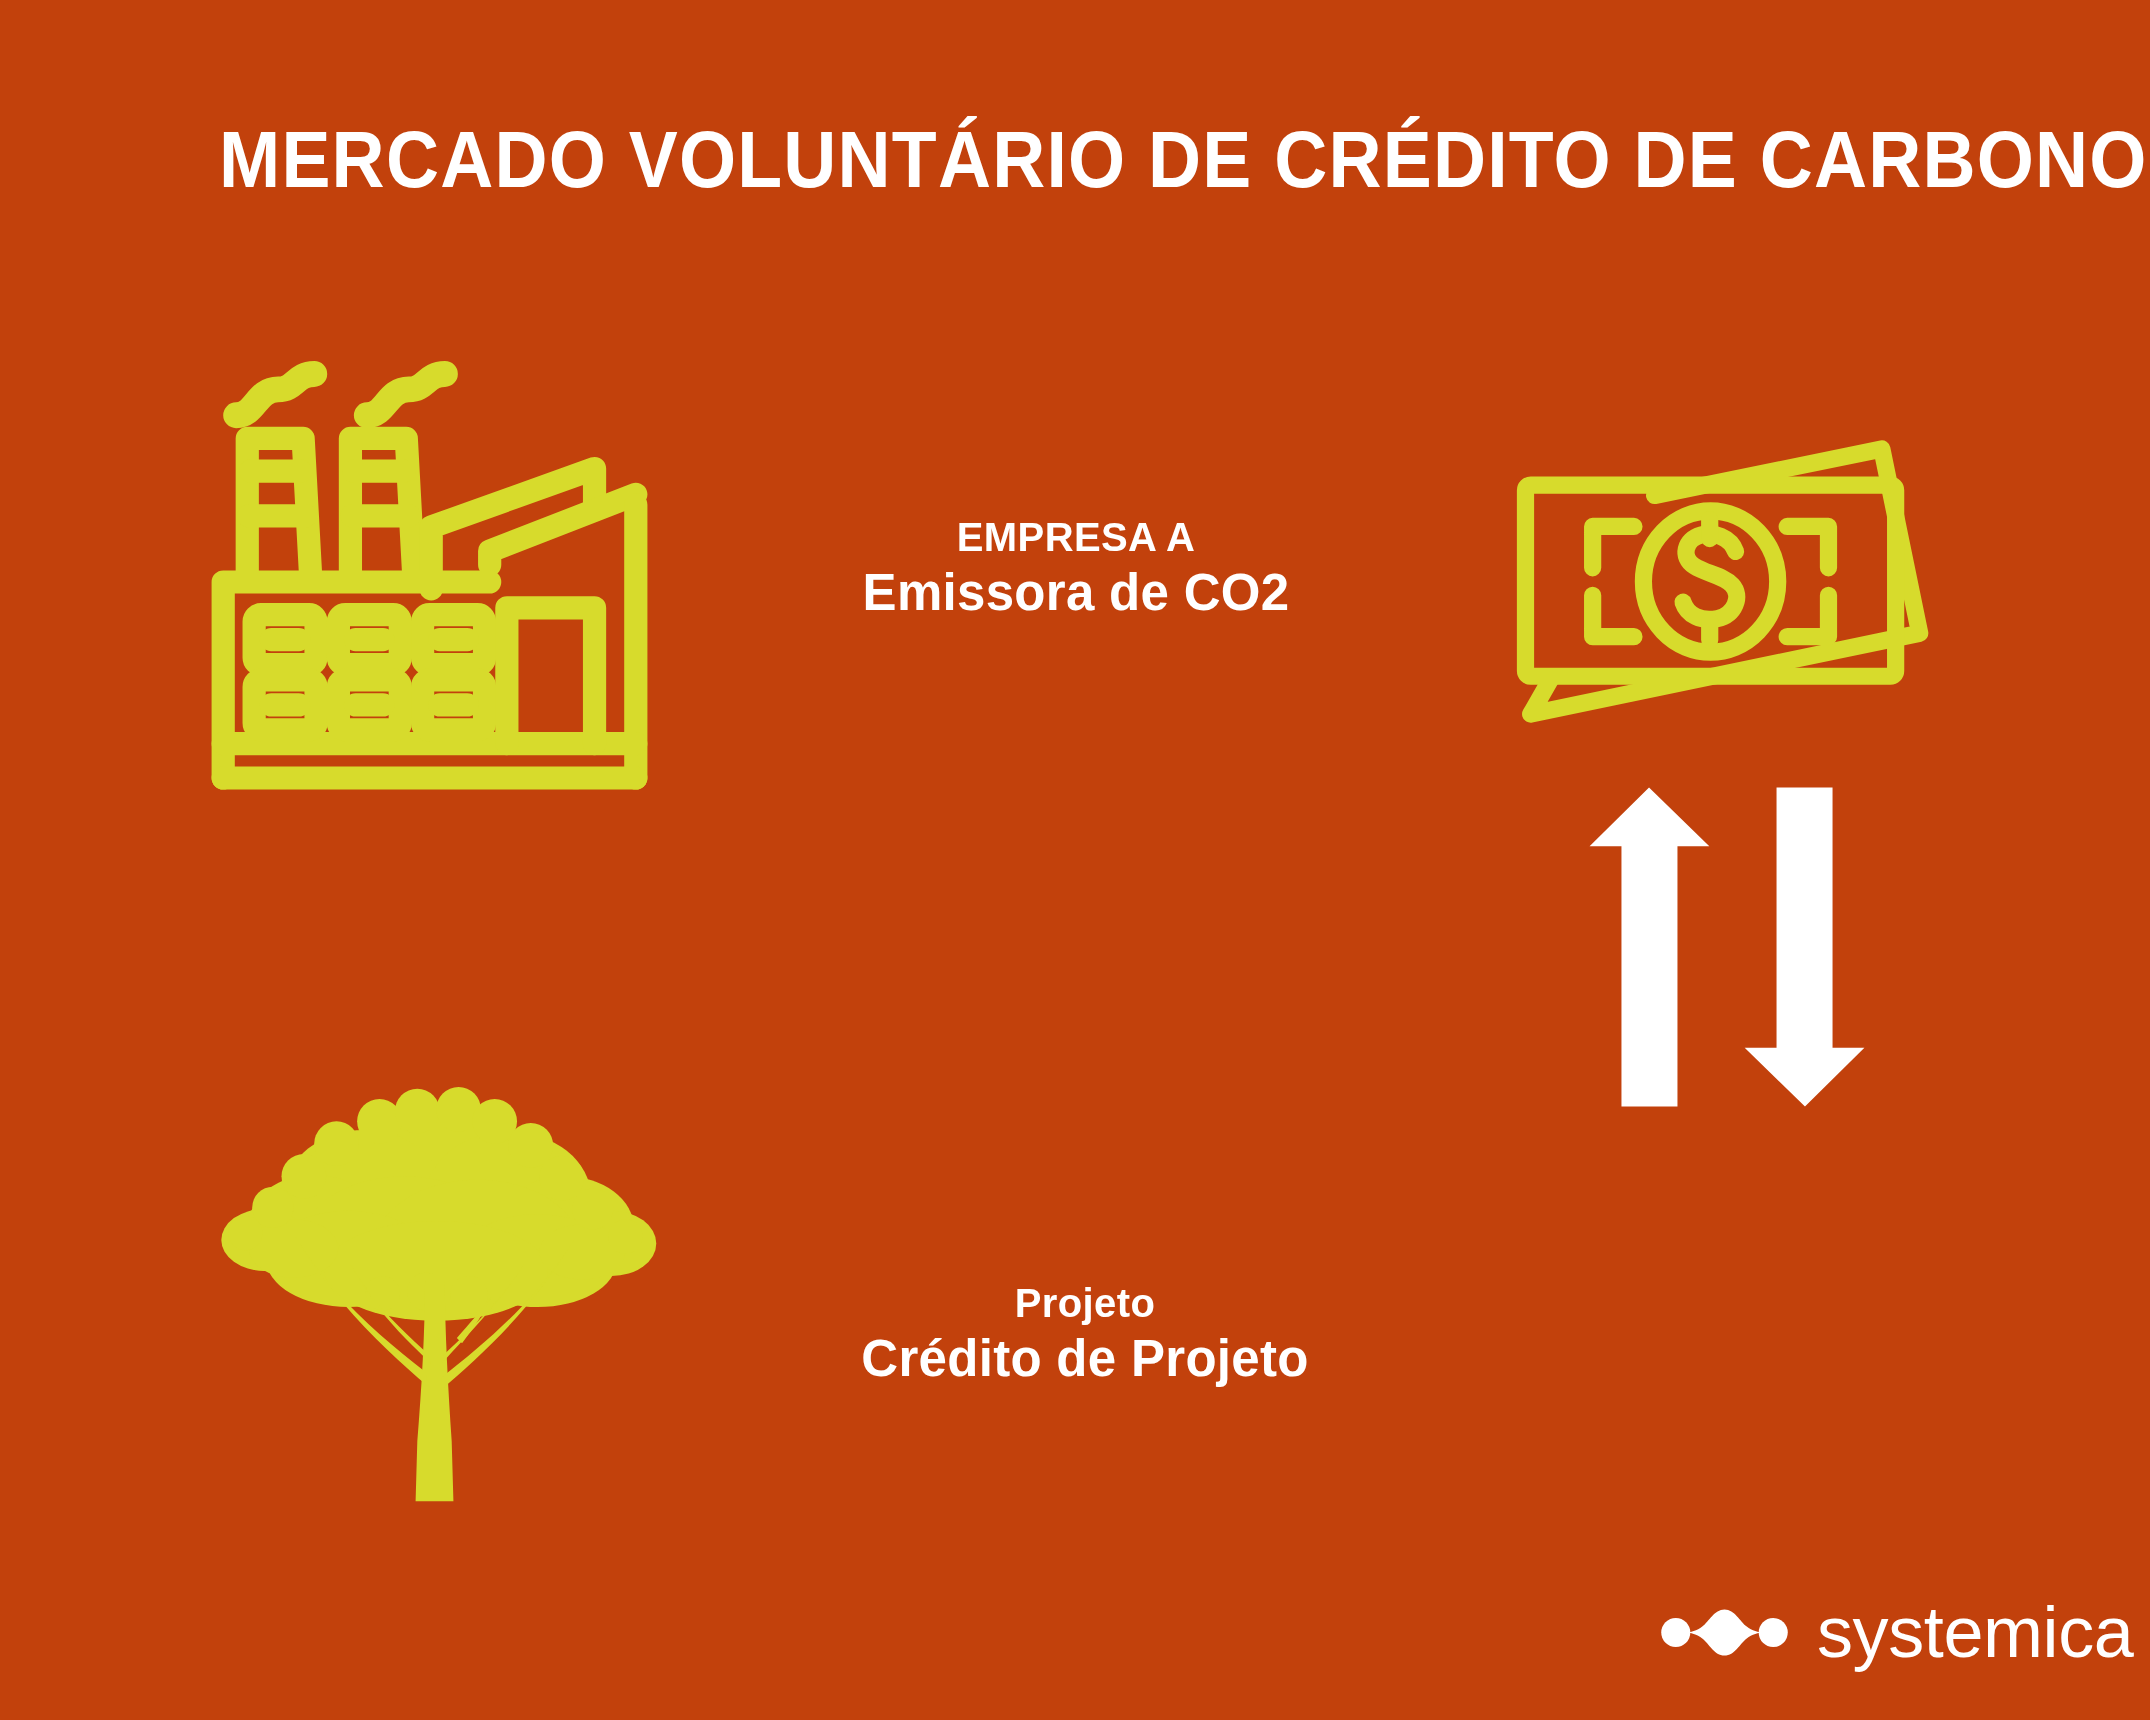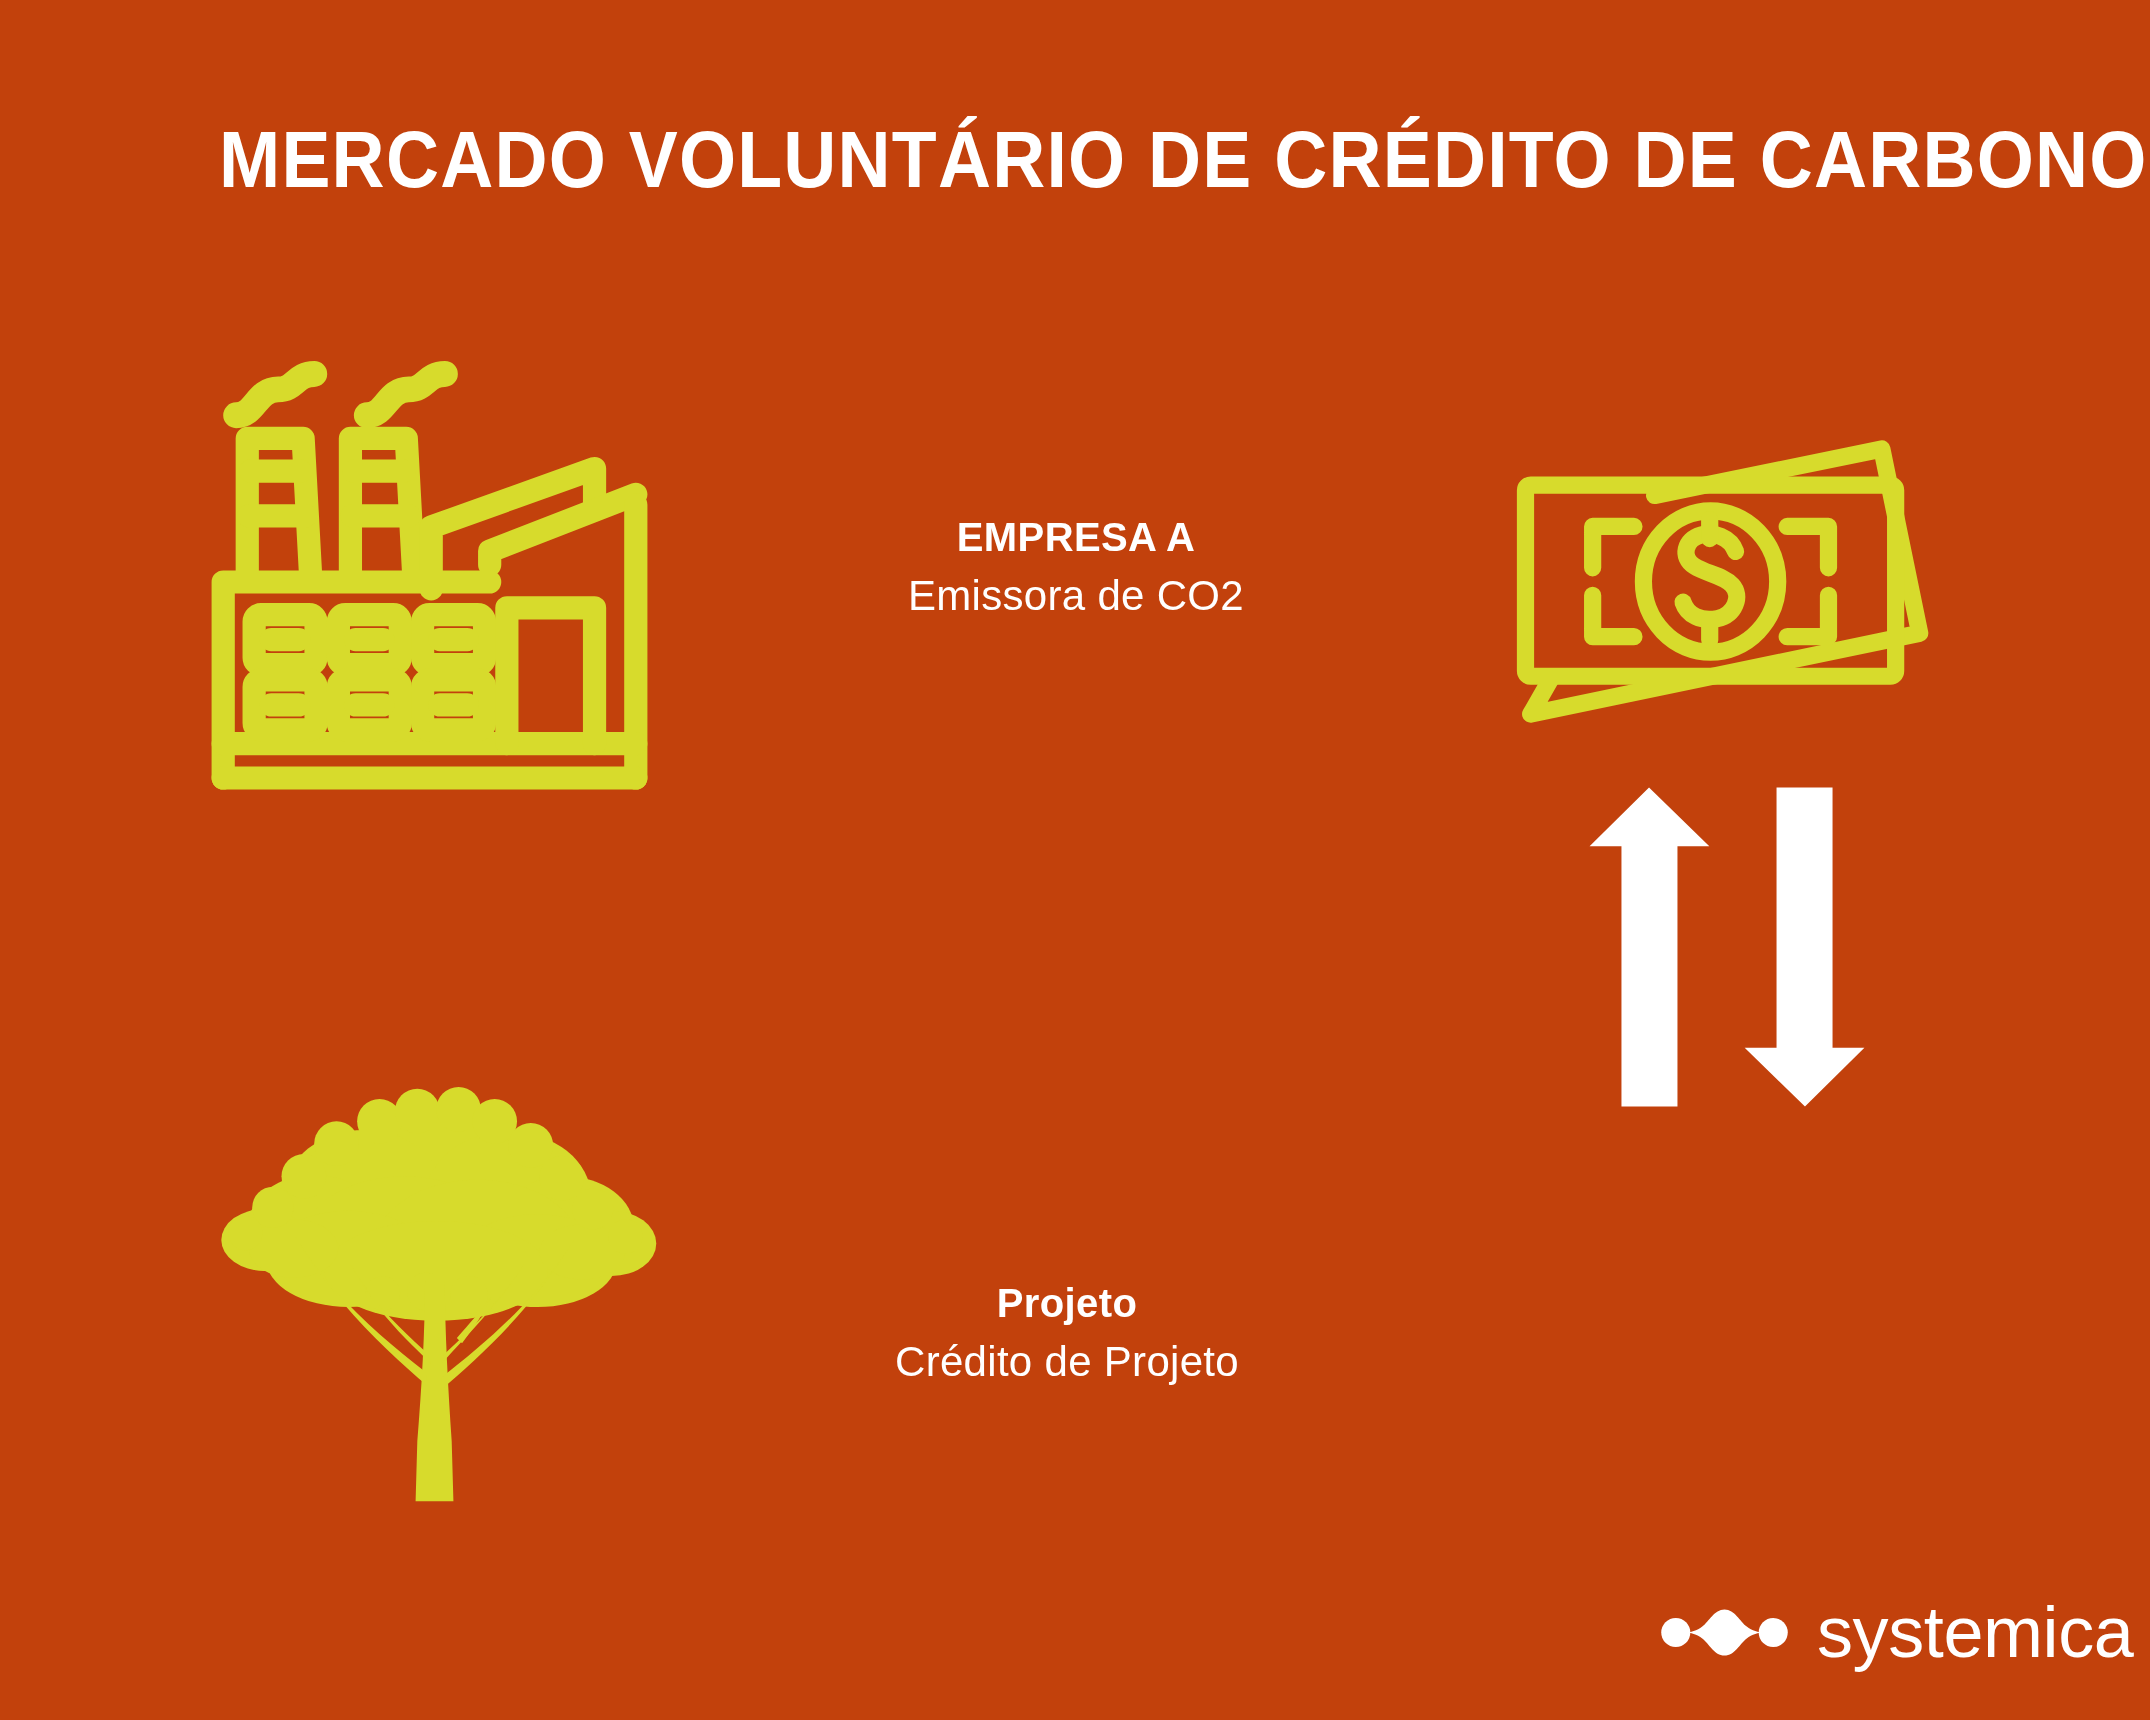--- a/index.html
+++ b/index.html
@@ -40,28 +40,28 @@
     color: #ffffff;
     line-height: 1.06;
   }
   .label-title {
     font-weight: 700;
     font-size: 40px;
     letter-spacing: 0.4px;
     display: block;
   }
   .label-sub {
-    font-weight: 400;
-    font-size: 42px;
+    font-weight: 700;
+    font-size: 51px;
     letter-spacing: 0.3px;
     display: block;
-    margin-top: 16px;
+    margin-top: 8px;
   }
   #empresa-block { left: 749px; top: 516px; width: 654px; }
-  #projeto-block { left: 714px; top: 1282px; width: 706px; }
+  #projeto-block { left: 732px; top: 1282px; width: 706px; }
 
   
   .icon-host { position: absolute; }
   #factory-icon  { left: 206px;  top: 348px;  width: 447px; height: 456px; }
   #tree-icon     { left: 211px;  top: 1080px; width: 447px; height: 430px; }
   #money-icon    { left: 1510px; top: 430px;  width: 439px; height: 310px; }
   #arrows-icon   { left: 1587px; top: 779px;  width: 280px; height: 336px; }
   #cert-icon     { left: 1510px; top: 1170px; width: 439px; height: 336px; }
 
   

